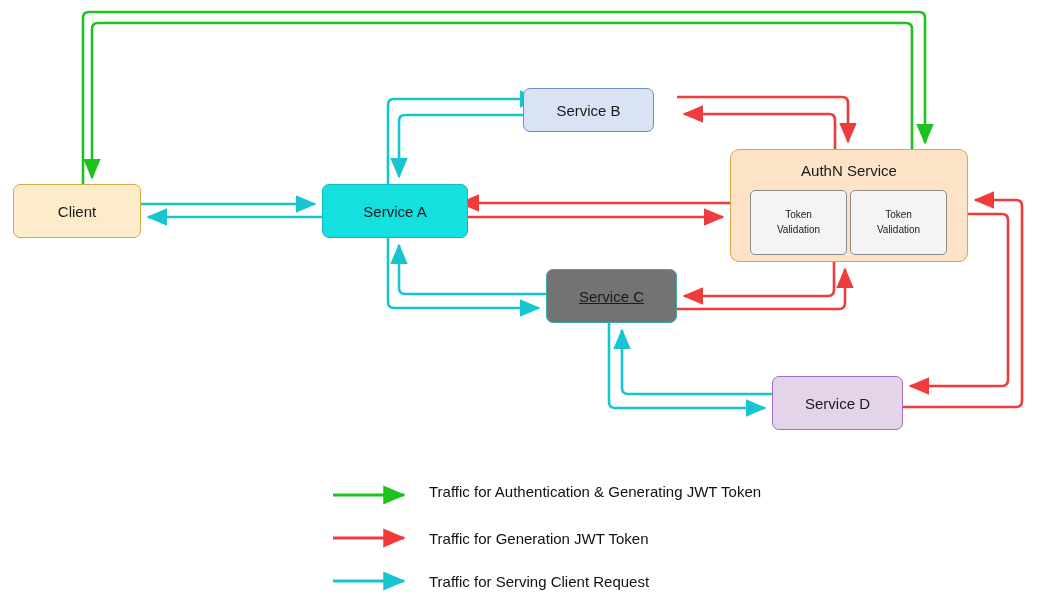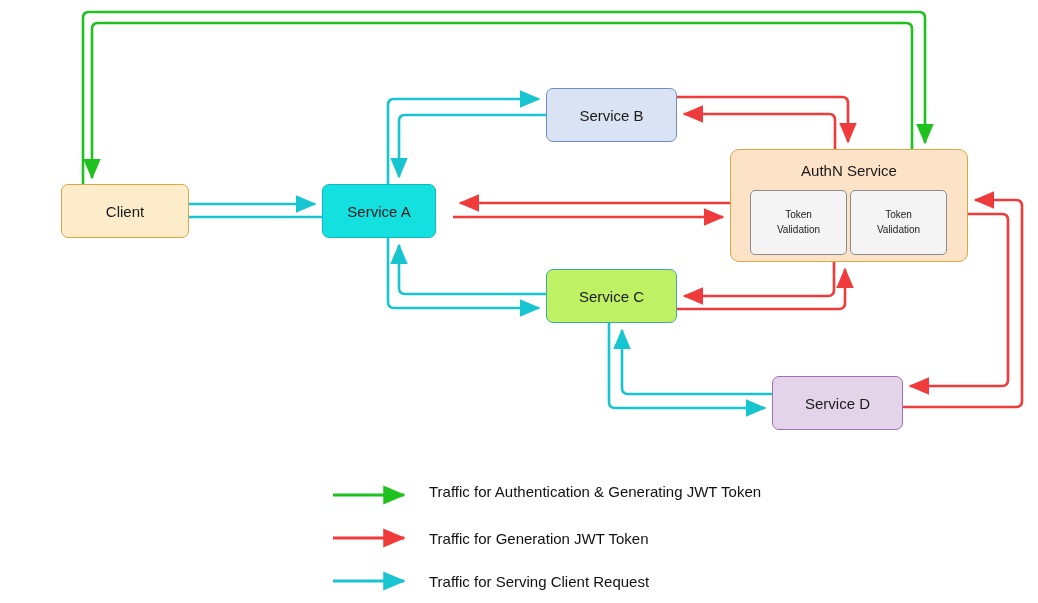--- a/index.html
+++ b/index.html
@@ -18,33 +18,33 @@
     align-items:center;
     justify-content:center;
     border-radius:7px;
     font-size:15px;
     color:#1a1a1a;
     z-index:5;
     text-align:center;
   }
   .node.client{
     left:13px;top:184px;width:128px;height:54px;
-    background:#fcecc9;border:1.4px solid #d6a847;margin-left:48px;
+    background:#fcecc9;border:1.4px solid #d6a847;
   }
   .node.svcA{
-    left:322px;top:184px;width:114px;height:54px;
+    left:322px;top:184px;width:146px;height:54px;
     background:#15e0e0;border:1.4px solid #12b8be;align-items:center;
   }
   .node.svcB{
-    left:546px;top:88px;width:131px;height:54px;
+    left:523px;top:88px;width:131px;height:44px;
     background:#dae3f3;border:1.4px solid #6b8fc4;text-align:right;
   }
   .node.svcC{
     left:546px;top:269px;width:131px;height:54px;
-    background:#bef264;border:1.4px solid #3fa8a8;
+    background:#737373;border:1.4px solid #3fa8a8;text-decoration:underline;
   }
   .node.svcD{
     left:772px;top:376px;width:131px;height:54px;
     background:#e3d4ea;border:1.4px solid #a070b8;
   }
   .node.authn{
     left:730px;top:149px;width:238px;height:113px;
     background:#fce2c6;border:1.4px solid #d6a847;
     align-items:flex-start;
     padding-top:12px;

